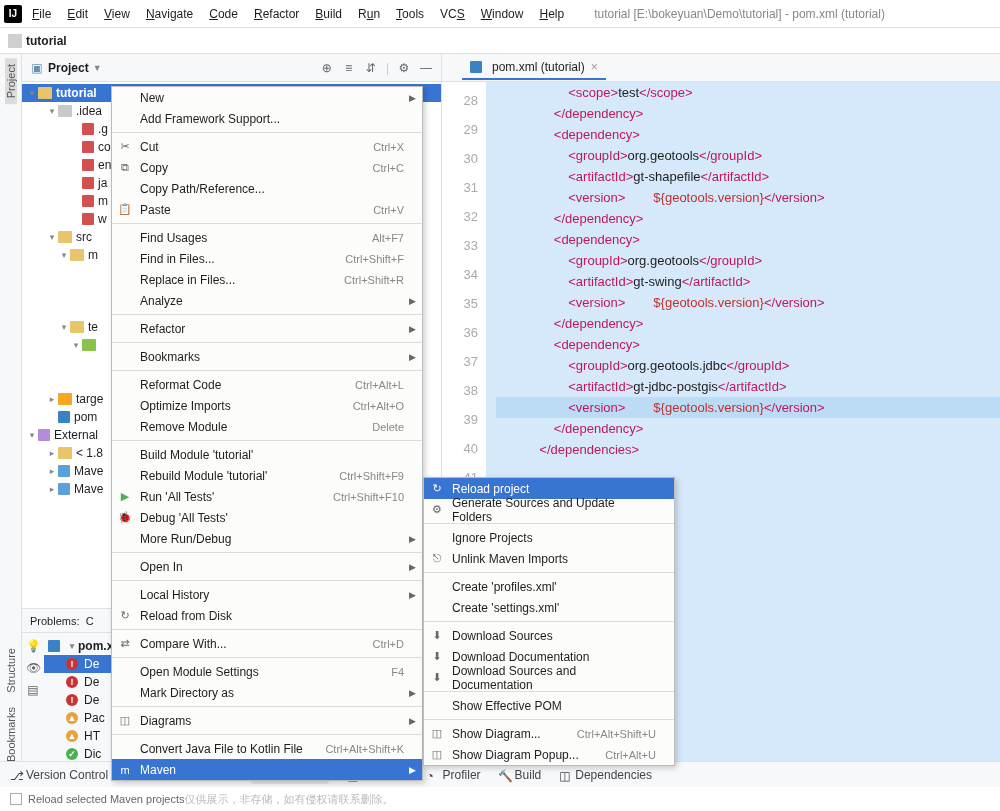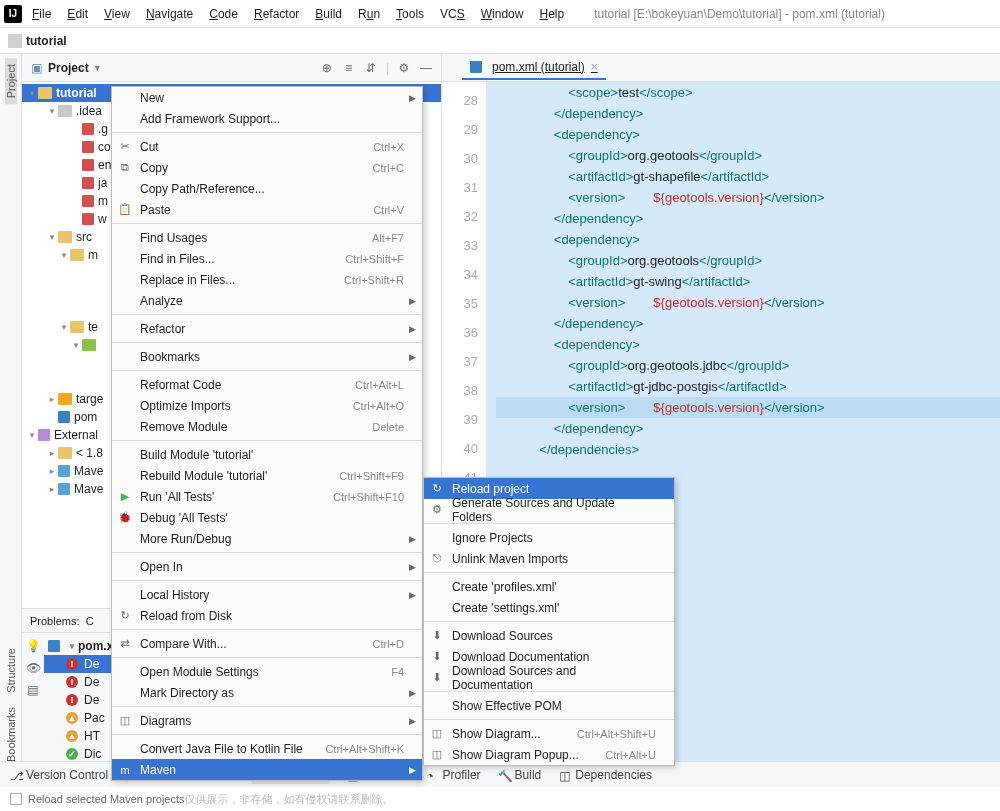--- a/index.html
+++ b/index.html
@@ -43,29 +43,29 @@
 .problems-gutter { width: 22px; display: flex; flex-direction: column; align-items: center; gap: 8px; padding-top: 6px; }
 .problems-gutter .pg-ico { width: 14px; height: 14px; color: #666; font-size: 12px; text-align: center; }
 .problems-list { flex: 1; padding: 4px 0; font-size: 12px; }
 .prob-row { display: flex; align-items: center; height: 18px; padding-left: 4px; }
 .prob-row .badge { width: 12px; height: 12px; border-radius: 50%; margin-right: 6px; display: inline-flex; align-items: center; justify-content: center; color: #fff; font-size: 9px; font-weight: bold; }
 .badge.err { background: #c73434; }
 .badge.warn { background: #e6a23c; }
 .badge.ok { background: #4caf50; }
 .editor { flex: 1; background: #fff; display: flex; flex-direction: column; }
 .editor-tabs { height: 28px; background: #f7f8fa; border-bottom: 1px solid #e0e0e0; display: flex; align-items: center; padding-left: 20px; }
-.ed-tab { display: flex; align-items: center; gap: 6px; padding: 4px 8px; border-bottom: 2px solid #3874d1; color: #1e1e1e; text-decoration: underline; }
+.ed-tab { display: flex; align-items: center; gap: 6px; padding: 4px 8px; border-bottom: 2px solid #3874d1; color: #1e1e1e; }
 .ed-tab .close { color: #999; }
 .code-area { flex: 1; display: flex; font-family: "Consolas", monospace; font-size: 13px; overflow: hidden; }
 .line-nums { width: 44px; text-align: right; color: #aaa; padding: 0 8px; background: #fff; user-select: none; }
 .line-nums div { height: 21px; line-height: 21px; margin-top: 8px; }
 .code-lines { flex: 1; background: #d6e9fb; padding-left: 10px; position: relative; }
 .code-lines .line { height: 21px; line-height: 21px; white-space: pre; }
 .code-lines .l43 { background: #bcdcf5; }
-.tag { color: #0f766e; }
+.tag { color: #be185d; }
 .var { color: #c12f2f; margin-left: 28px; }
 .ctx-menu { position: absolute; background: #fcfcfa; border: 1px solid #bcbcbc; box-shadow: 2px 2px 6px rgba(0,0,0,0.2); font-size: 12px; z-index: 100; }
 .ctx-menu.m1 { left: 111px; top: 86px; width: 312px; }
 .ctx-menu.m2 { left: 423px; top: 477px; width: 252px; }
 .ctx-row { display: flex; align-items: center; height: 21px; padding: 0 18px 0 28px; position: relative; justify-content: space-between; }
 .ctx-row.hov { background: #3874d1; color: #fff; }
 .ctx-row .sc { color: #888; font-size: 11px; }
 .ctx-row .arrow { position: absolute; right: 6px; font-size: 9px; color: #666; }
 .ctx-row.hov .arrow { color: #fff; }
 .ctx-row .ico { position: absolute; left: 6px; width: 14px; text-align: center; color: #666; font-size: 11px; }

